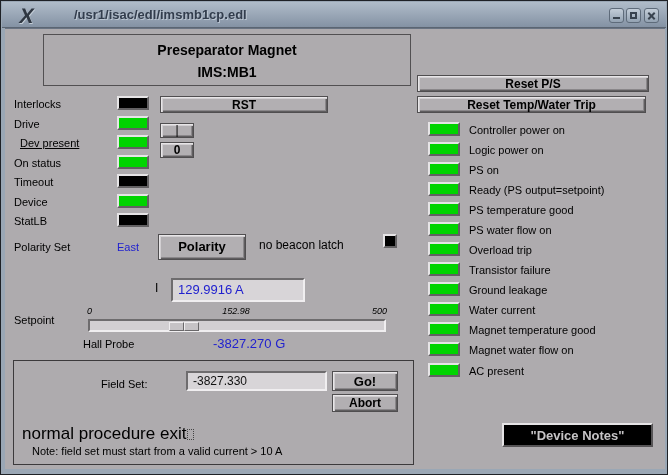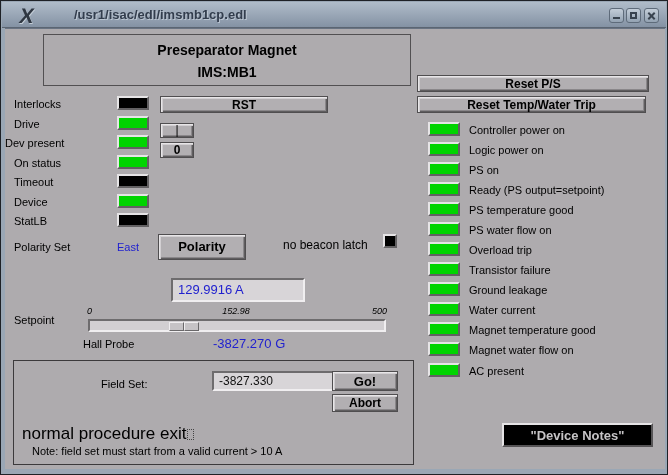--- a/index.html
+++ b/index.html
@@ -35,21 +35,21 @@
   .winbtn .glyph-max{position:absolute;left:3px;top:3px;width:7px;height:7px;border:2px solid #39434f;}
   .winbtn .glyph-x1,.winbtn .glyph-x2{position:absolute;left:2px;top:6px;width:9px;height:2px;background:#39434f;}
   .winbtn .glyph-x1{transform:rotate(45deg);}
   .winbtn .glyph-x2{transform:rotate(-45deg);}
   .content{
     position:absolute;left:4px;top:27px;width:660px;height:441px;
     background:#aeabae;border-top:1px solid #6a7483;
   }
   .abs{position:absolute;}
   .lbl{font-size:11px;color:#000;white-space:nowrap;line-height:14px;}
-  .lbl12{font-size:12px;color:#000;white-space:nowrap;line-height:14px;margin-left:24px;}
+  .lbl12{font-size:12px;color:#000;white-space:nowrap;line-height:14px;}
   .bluetxt{white-space:nowrap;}
   .titlebox{
     border:1px solid #525052;text-align:center;
     font-weight:bold;font-size:14px;color:#000;
   }
   .titlebox .tl{margin-top:7px;}
   .titlebox .tl2{margin-top:6px;}
   .btn{
     background:#b2afb2;color:#000;text-align:center;
     border:1px solid #504e50;padding:0;
@@ -79,21 +79,20 @@
     border-top:1px solid #efedef;border-left:1px solid #efedef;
     border-right:1px solid #6a686a;border-bottom:1px solid #6a686a;
   }
   .groupbox{border:1px solid #3c3a3c;}
   .fieldinput{
     background:#d8d5d8;color:#111;font-size:12px;
     font-family:"Liberation Sans",sans-serif;
     border-top:2px solid #6e6c6e;border-left:2px solid #6e6c6e;
     border-right:2px solid #f0eef0;border-bottom:2px solid #f0eef0;
     padding:0 0 0 5px;
-    margin-left:26px;
   }
   .cursor-box{
     display:inline-block;width:7px;height:11px;
     border:1px dotted #444;vertical-align:-1px;margin-left:1px;
   }
   .devnotes{
     background:#000;color:#c6c4c6;font-weight:bold;font-size:13px;
     text-align:center;line-height:20px;
     border-top:2px solid #e6e4e6;border-left:2px solid #e6e4e6;
     border-right:2px solid #565456;border-bottom:2px solid #565456;
@@ -124,21 +123,21 @@
 
     <div class="abs titlebox" style="left:38px;top:5px;width:368px;height:52px;">
       <div class="tl">Preseparator Magnet</div>
       <div class="tl2">IMS:MB1</div>
     </div>
 
     <div class="abs lbl" style="left:9px;top:68px;">Interlocks</div>
     <div class="abs led" style="left: 112px; top: 67px; background: rgb(0, 0, 0);"></div>
     <div class="abs lbl" style="left:9px;top:88px;">Drive</div>
     <div class="abs led" style="left: 112px; top: 87px; background: rgb(0, 212, 0);"></div>
-    <div class="abs lbl" style="left:0;top:107px;">Dev present</div>
+    <div class="abs lbl" style="left:15px;top:107px;text-decoration:underline;">Dev present</div>
     <div class="abs led" style="left: 112px; top: 106px; background: rgb(0, 212, 0);"></div>
     <div class="abs lbl" style="left:9px;top:127px;">On status</div>
     <div class="abs led" style="left: 112px; top: 126px; background: rgb(0, 212, 0);"></div>
     <div class="abs lbl" style="left:9px;top:146px;">Timeout</div>
     <div class="abs led" style="left: 112px; top: 145px; background: rgb(0, 0, 0);"></div>
     <div class="abs lbl" style="left:9px;top:166px;">Device</div>
     <div class="abs led" style="left: 112px; top: 165px; background: rgb(0, 212, 0);"></div>
     <div class="abs lbl" style="left:9px;top:185px;">StatLB</div>
     <div class="abs led" style="left: 112px; top: 184px; background: rgb(0, 0, 0);"></div>
 

